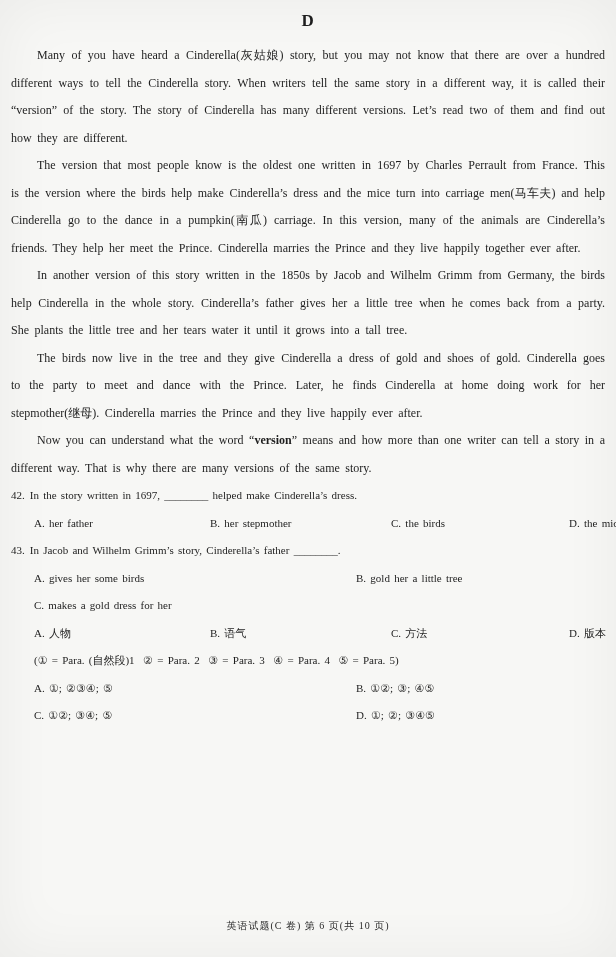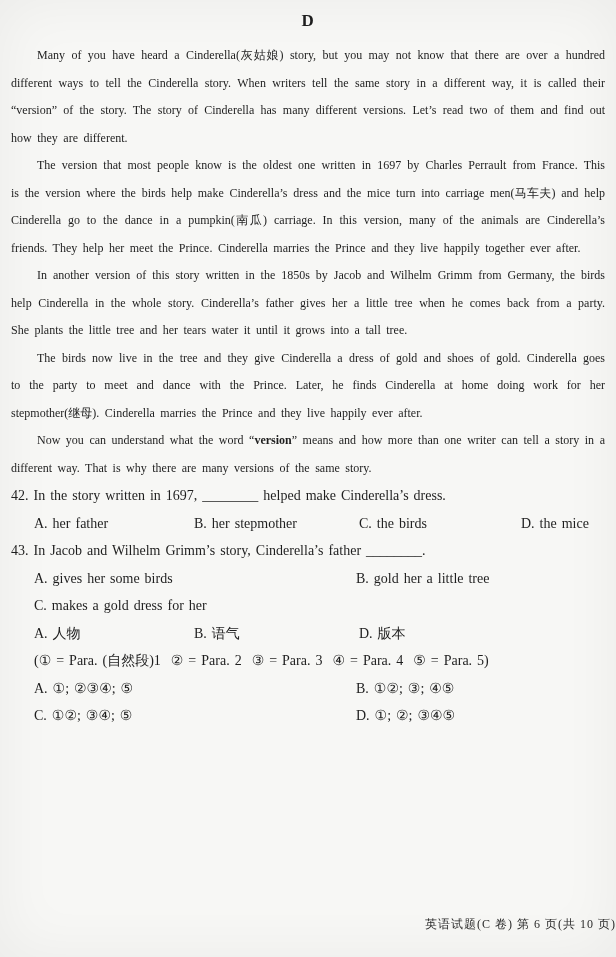--- a/index.html
+++ b/index.html
@@ -30,43 +30,43 @@
   }
   .para {
     margin: 0;
     text-indent: 26px;
     text-align: justify;
     font-size: 12px;
     line-height: 27.5px;
     word-spacing: 2.5px;
   }
   .b { font-weight: bold; }
-  .q { font-size: 14px; line-height: 27.5px; }
+  .q { font-size: 11px; line-height: 27.5px; }
   .q-stem { word-spacing: 1.5px; }
   .q-num { margin-right: 5px; }
   .q-note {
     padding-left: 23px;
     white-space: pre-wrap;
     word-spacing: 1.5px;
   }
   .options {
     display: grid;
     padding-left: 23px;
     word-spacing: 1.5px;
   }
-  .options.four-col { grid-template-columns: 160px 165px 162px 1fr; }
+  .options.four-col { grid-template-columns: 160px 165px 162px 1fr; gap: 16px; }
   .options.two-col  { grid-template-columns: 322px 1fr; }
   .option { white-space: nowrap; }
   .footer {
     position: absolute;
     bottom: 24px;
     left: 0;
     right: 0;
-    text-align: right;
-    font-size: 12px;
+    text-align: center;
+    font-size: 10px;
     color: #2a2a2a;
     letter-spacing: 1px;
   }
 </style>
 </head>
 <body>
 
 <div class="page">
   <div class="section-heading">D</div>
 
@@ -93,20 +93,21 @@
         <div class="options two-col">
           <div class="option">A. gives her some birds</div>
           <div class="option">B. gold her a little tree</div>
           <div class="option">C. makes a gold dress for her</div>
         </div>
       </div>
       <div class="q">
         <div class="options four-col">
           <div class="option">A. 人物</div>
           <div class="option">B. 语气</div>
+          <div class="option">C. 方法</div>
           <div class="option">D. 版本</div>
         </div>
       </div>
       <div class="q">
         <div class="q-note">(① = Para. (自然段)1  ② = Para. 2  ③ = Para. 3  ④ = Para. 4  ⑤ = Para. 5)</div>
         <div class="options two-col">
           <div class="option">A. ①; ②③④; ⑤</div>
           <div class="option">B. ①②; ③; ④⑤</div>
           <div class="option">C. ①②; ③④; ⑤</div>
           <div class="option">D. ①; ②; ③④⑤</div>

